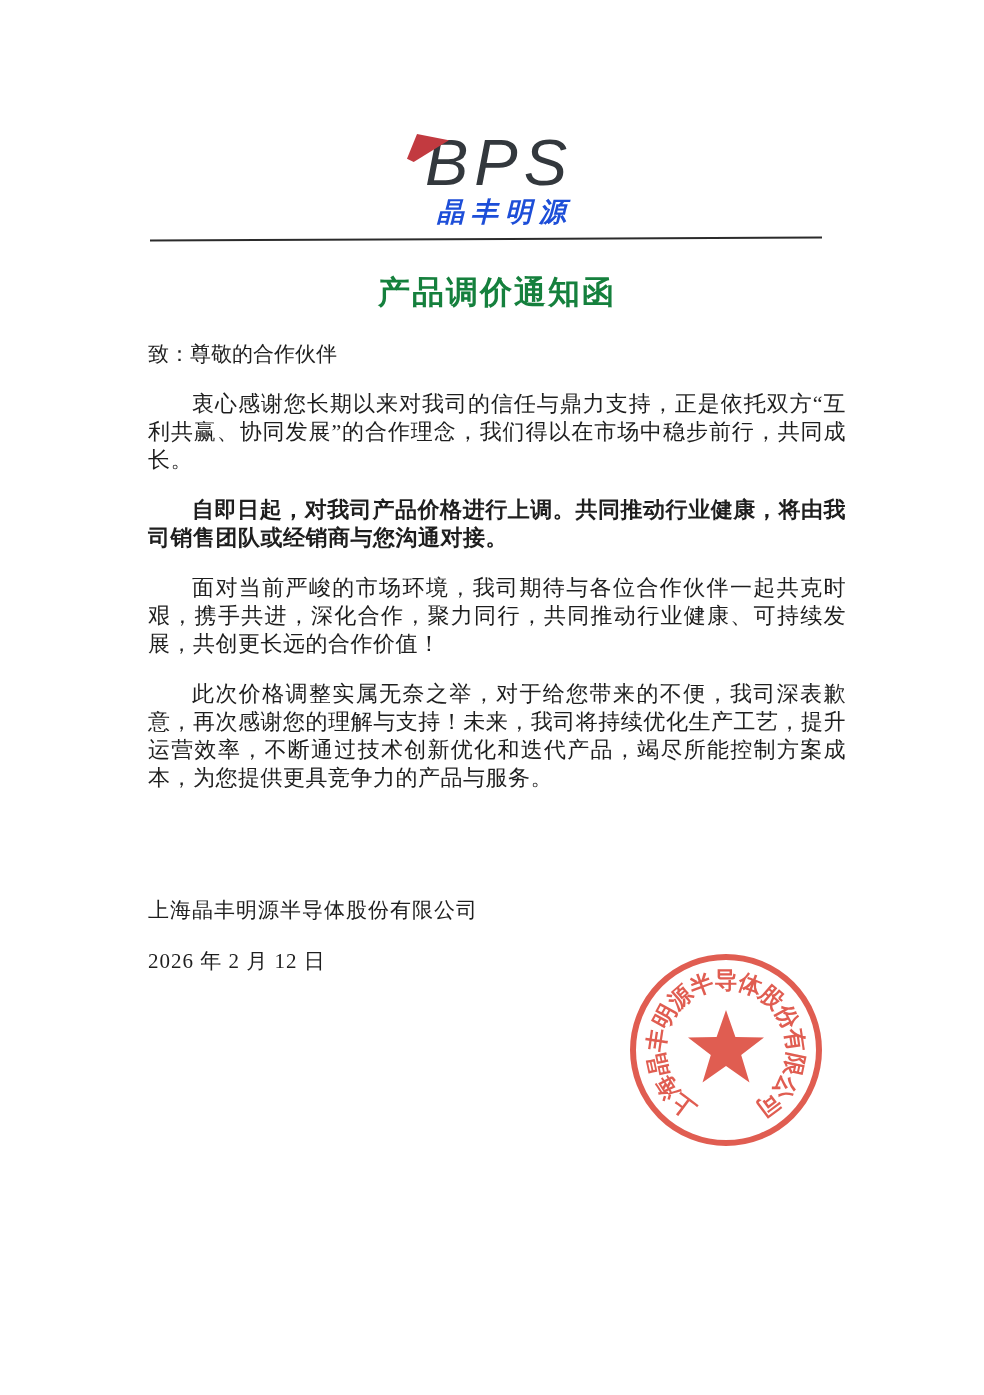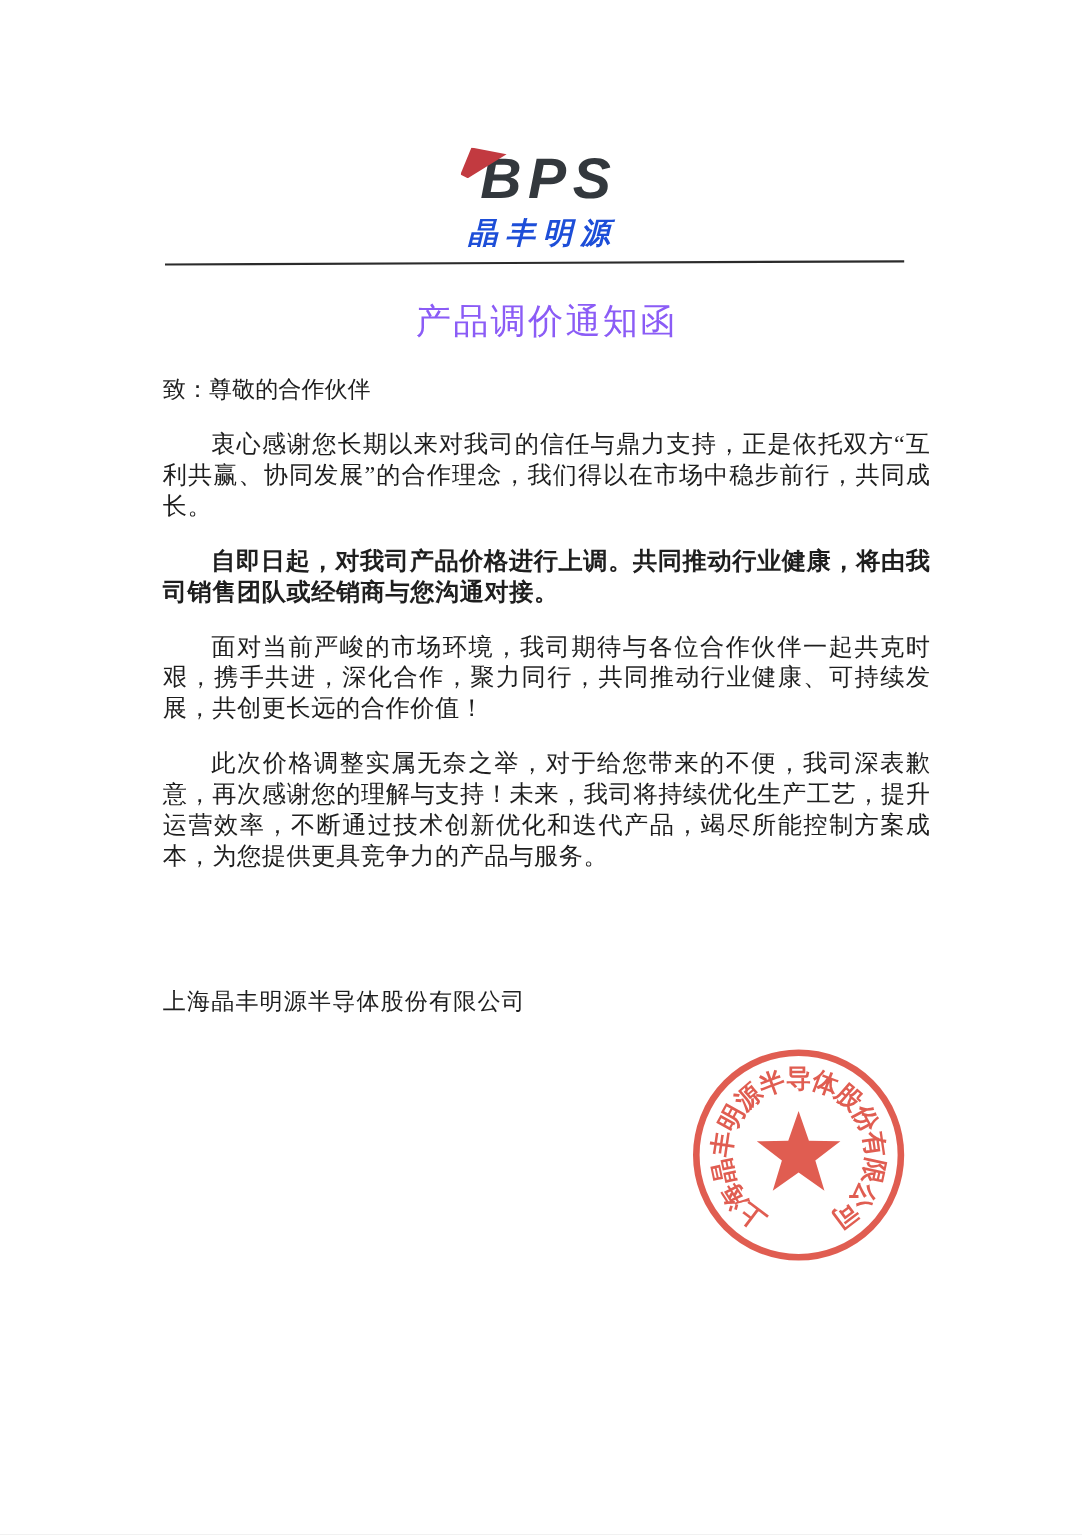--- a/index.html
+++ b/index.html
@@ -20,22 +20,22 @@
   .logo-flag {
     position: absolute;
     left: -4px; top: 2px;
     width: 42px; height: 28px;
     background: #c23a40;
     clip-path: polygon(0 88%, 24% 0, 100% 22%, 16% 100%);
   }
   .logo-bps {
     font-family: "Liberation Sans", "DejaVu Sans", sans-serif;
     font-style: italic;
-    font-weight: 700;
-    font-size: 52px;
+    font-weight: 400;
+    font-size: 65px;
     line-height: 62px;
     letter-spacing: 6px;
     color: #33383d;
     padding-left: 14px;
   }
   .logo-cn {
     font-family: "Liberation Sans", "DejaVu Sans", sans-serif;
     font-style: italic;
     font-weight: 900;
     font-size: 27px;
@@ -50,25 +50,25 @@
     width: 672px;
     height: 0;
     border-top: 2px solid #2b2b2b;
     margin: 11px 0 0 150px;
     transform: rotate(-0.25deg);
   }
   
   .content { width: 698px; margin: 0 0 0 148px; }
   .title {
     font-size: 32px;
-    font-weight: normal;
+    font-weight: bold;
     text-align: center;
     letter-spacing: 2px;
     margin-top: 31px;
-    color: #8b5cf6;
+    color: #15803d;
   }
   .salutation { font-size: 21px; margin-top: 25px; }
   .para {
     font-size: 22px;
     line-height: 28px;
     text-indent: 2em;
     text-align: justify;
     margin-top: 22px;
     letter-spacing: 0.5px;
   }
@@ -114,20 +114,21 @@
     <h1 class="title">产品调价通知函</h1>
     <div class="salutation">致：尊敬的合作伙伴</div>
     <div id="paragraphs">
         <p class="para">衷心感谢您长期以来对我司的信任与鼎力支持，正是依托双方“互利共赢、协同发展”的合作理念，我们得以在市场中稳步前行，共同成长。</p>
         <p class="para bold">自即日起，对我司产品价格进行上调。共同推动行业健康，将由我司销售团队或经销商与您沟通对接。</p>
         <p class="para">面对当前严峻的市场环境，我司期待与各位合作伙伴一起共克时艰，携手共进，深化合作，聚力同行，共同推动行业健康、可持续发展，共创更长远的合作价值！</p>
         <p class="para">此次价格调整实属无奈之举，对于给您带来的不便，我司深表歉意，再次感谢您的理解与支持！未来，我司将持续优化生产工艺，提升运营效率，不断通过技术创新优化和迭代产品，竭尽所能控制方案成本，为您提供更具竞争力的产品与服务。</p>
       </div>
     <div class="signature">
       <div class="sig-company">上海晶丰明源半导体股份有限公司</div>
+      <div class="sig-date">2026 年 2 月 12 日</div>
     </div>
   </div>
 
   <div class="seal">
     <svg id="seal-svg" viewBox="0 0 200 200" width="200" height="200">
         <circle cx="100" cy="100" r="93" fill="none" stroke="#dc4639" stroke-width="6"></circle>
         <polygon points="100,60 109.4,87.1 138,87.6 115.2,104.9 123.5,132.4 100,116 76.5,132.4 84.8,104.9 62,87.6 90.6,87.1" fill="#dc4639"></polygon>
         <text x="100" y="38" text-anchor="middle" transform="rotate(-143 100 100)" fill="#dc4639" font-size="23" font-weight="bold" font-family="&quot;Liberation Serif&quot;, serif">上</text>
         <text x="100" y="38" text-anchor="middle" transform="rotate(-122.57142857142857 100 100)" fill="#dc4639" font-size="23" font-weight="bold" font-family="&quot;Liberation Serif&quot;, serif">海</text>
         <text x="100" y="38" text-anchor="middle" transform="rotate(-102.14285714285714 100 100)" fill="#dc4639" font-size="23" font-weight="bold" font-family="&quot;Liberation Serif&quot;, serif">晶</text>

